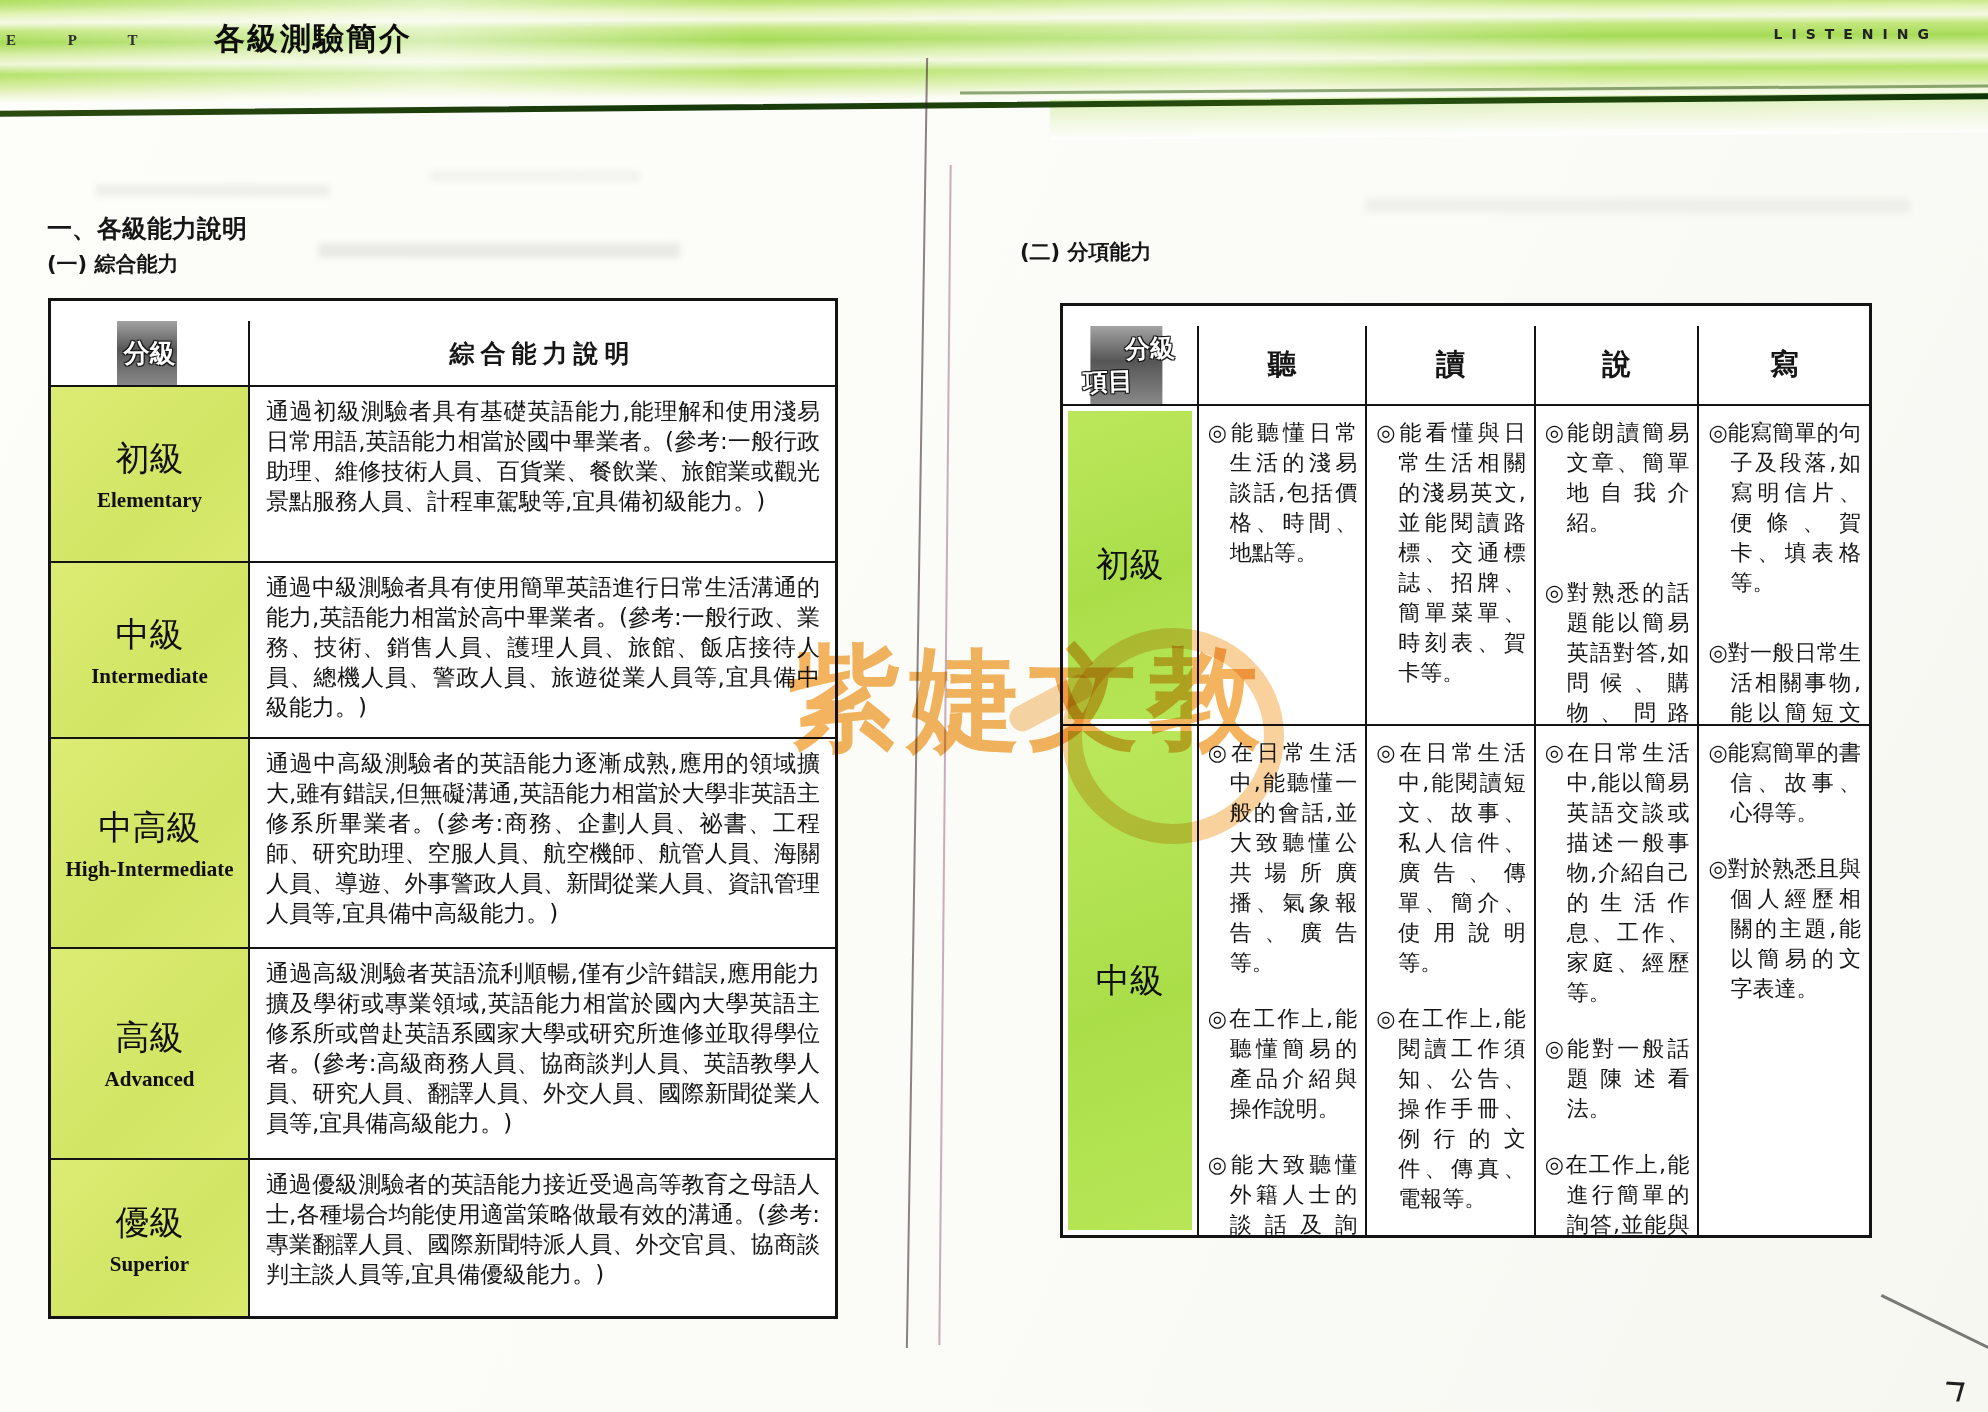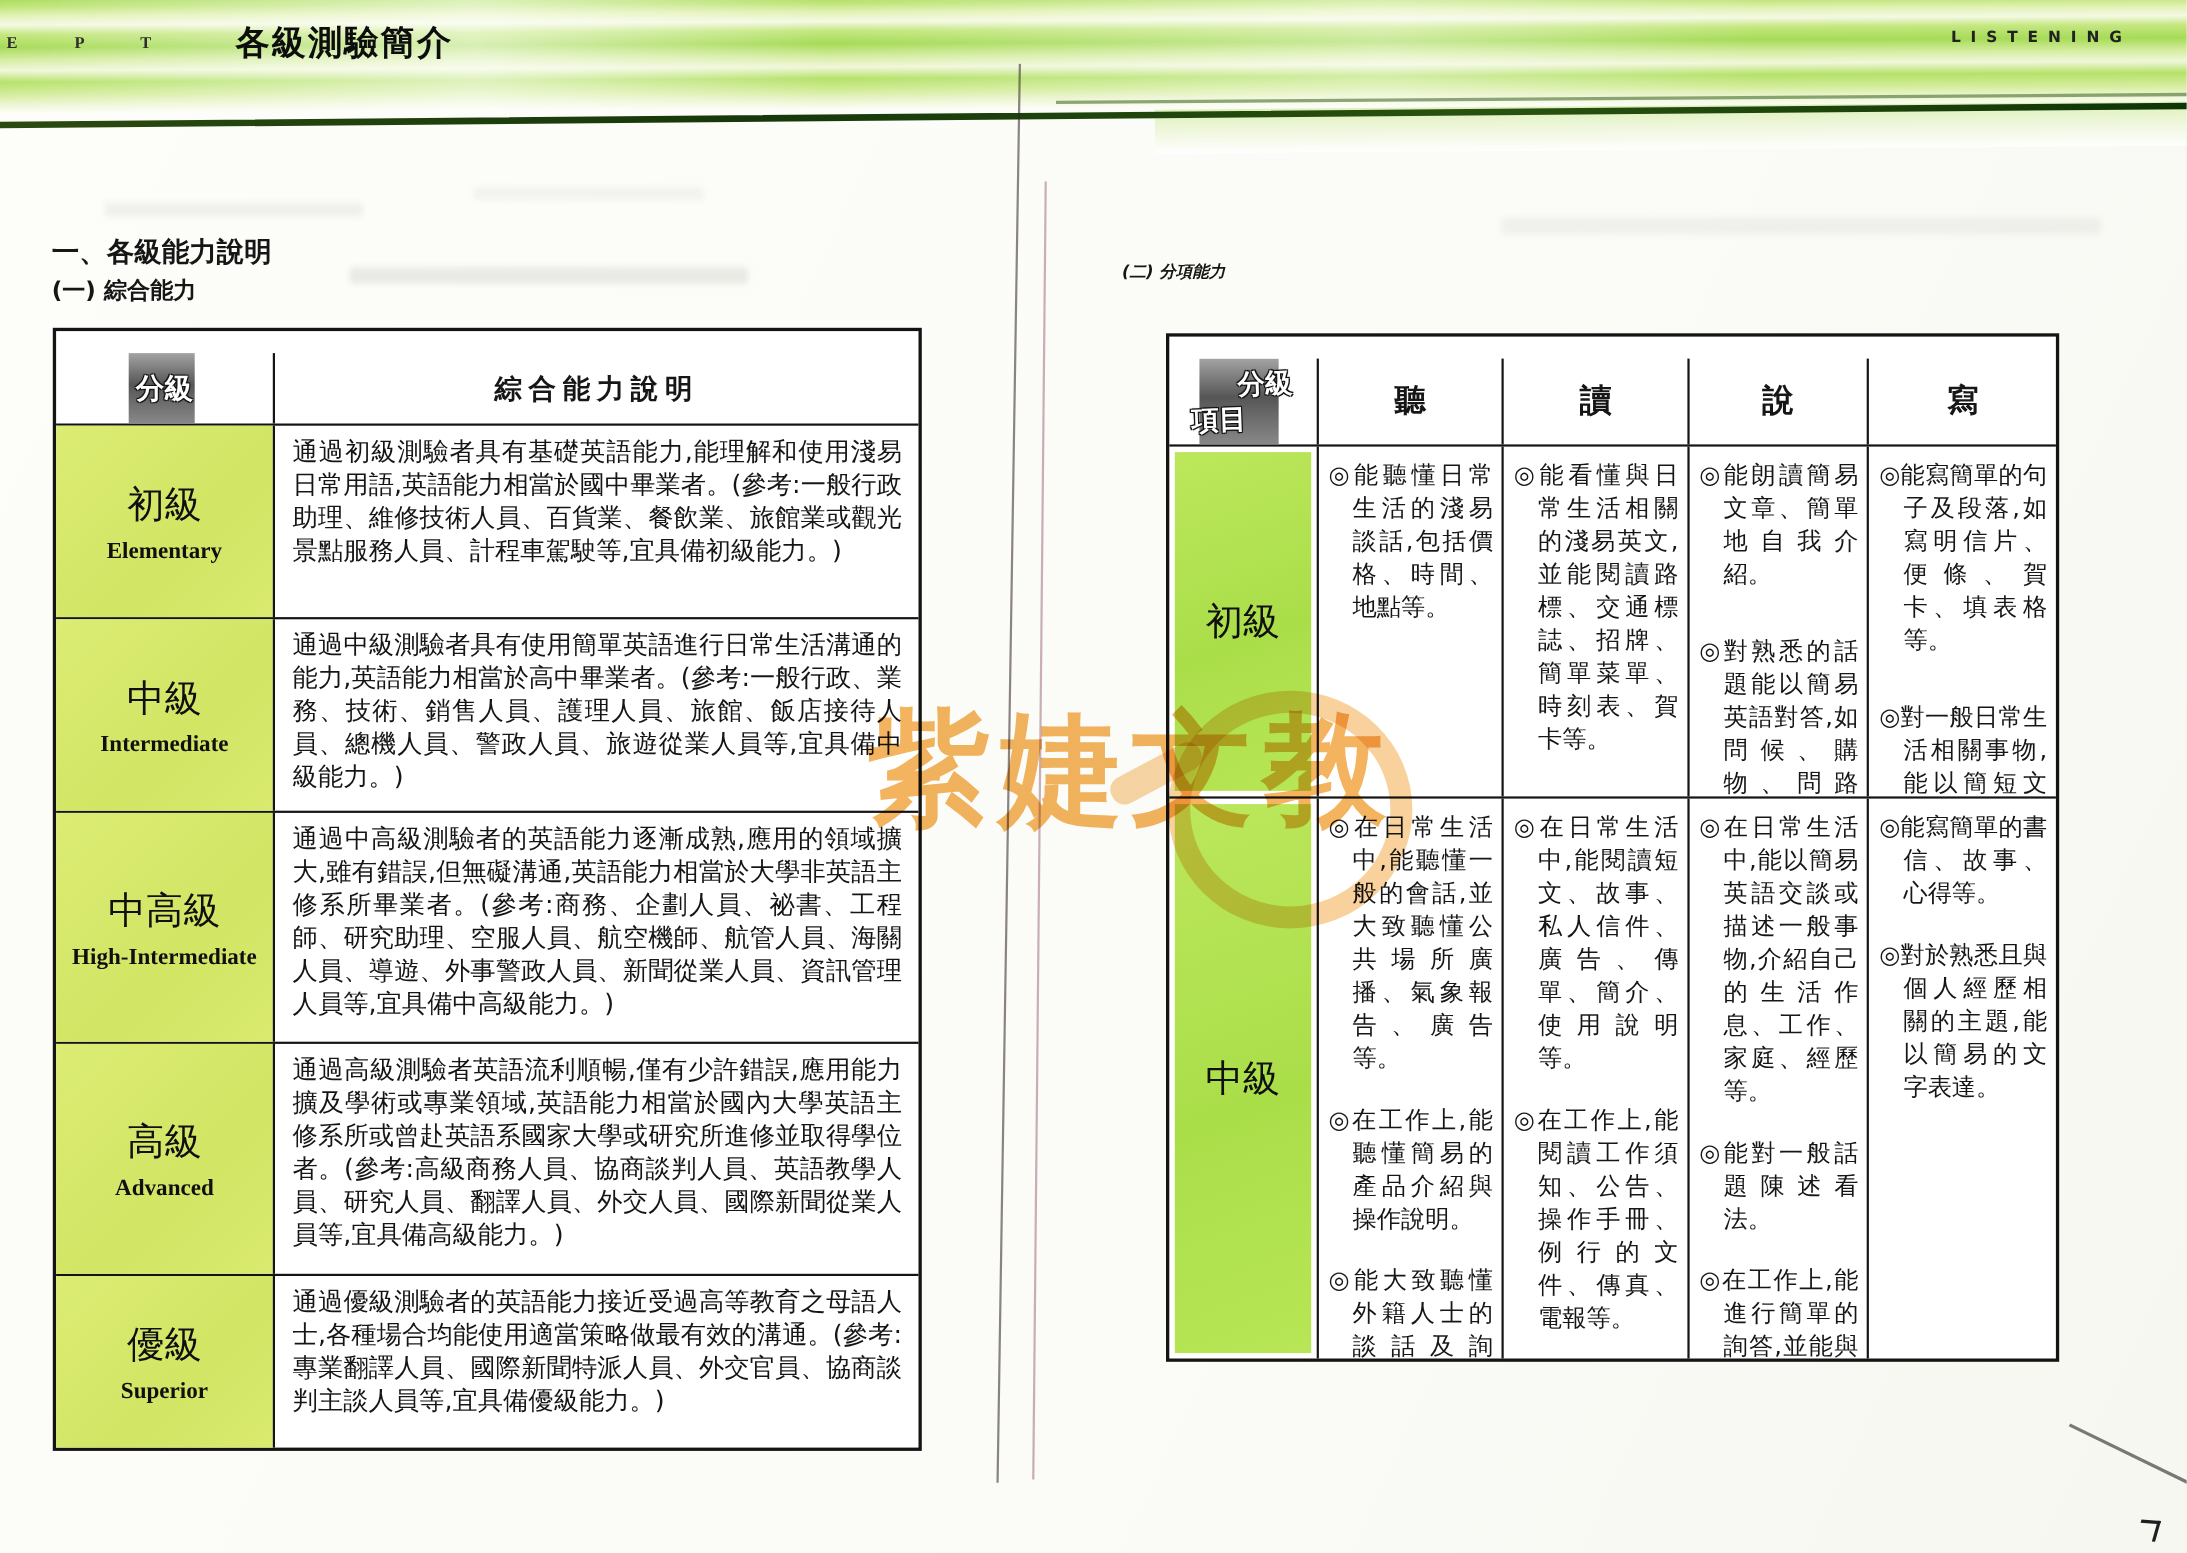--- a/index.html
+++ b/index.html
@@ -50,21 +50,21 @@
     background:rgba(125,58,92,.4); transform:rotate(0.55deg); }
   
   .ghost { position:absolute; background:rgba(95,108,88,.12); filter:blur(3px); border-radius:3px; }
   .g1 { left:318px; top:243px; width:362px; height:15px; }
   .g2 { left:95px;  top:184px; width:235px; height:13px; opacity:.7; }
   .g3 { left:1365px; top:198px; width:545px; height:15px; opacity:.6; }
   .g4 { left:430px; top:170px; width:210px; height:12px; opacity:.5; }
   
   .h1  { position:absolute; left:47px;  top:212px; font-size:25px; font-weight:800; }
   .h2  { position:absolute; left:47px;  top:250px; font-size:21px; font-weight:800; }
-  .h2r { position:absolute; left:1020px; top:238px; font-size:15px; font-weight:800;font-style:italic; }
+  .h2r { position:absolute; left:1020px; top:238px; font-size:21px; font-weight:800; }
   
   .tbl { position:absolute; background:#fff; border:3px solid #141414; box-sizing:border-box; }
   .trow { display:flex; border-top:2px solid #141414; box-sizing:border-box; }
   .trow.first { border-top:none;margin-top:20px; }
   .cell { box-sizing:border-box; overflow:hidden; }
   .vline { border-right:2px solid #141414; }
   
   .t1 { left:48px; top:298px; width:790px; }
   .t1 .lvl-col { width:199px; display:flex; flex-direction:column; align-items:center; justify-content:center; gap:6px; }
   .t1 .desc-col { flex:1; padding:9px 15px 0 16px; font-size:23px; line-height:30px; text-align:justify; color:#151515; }

